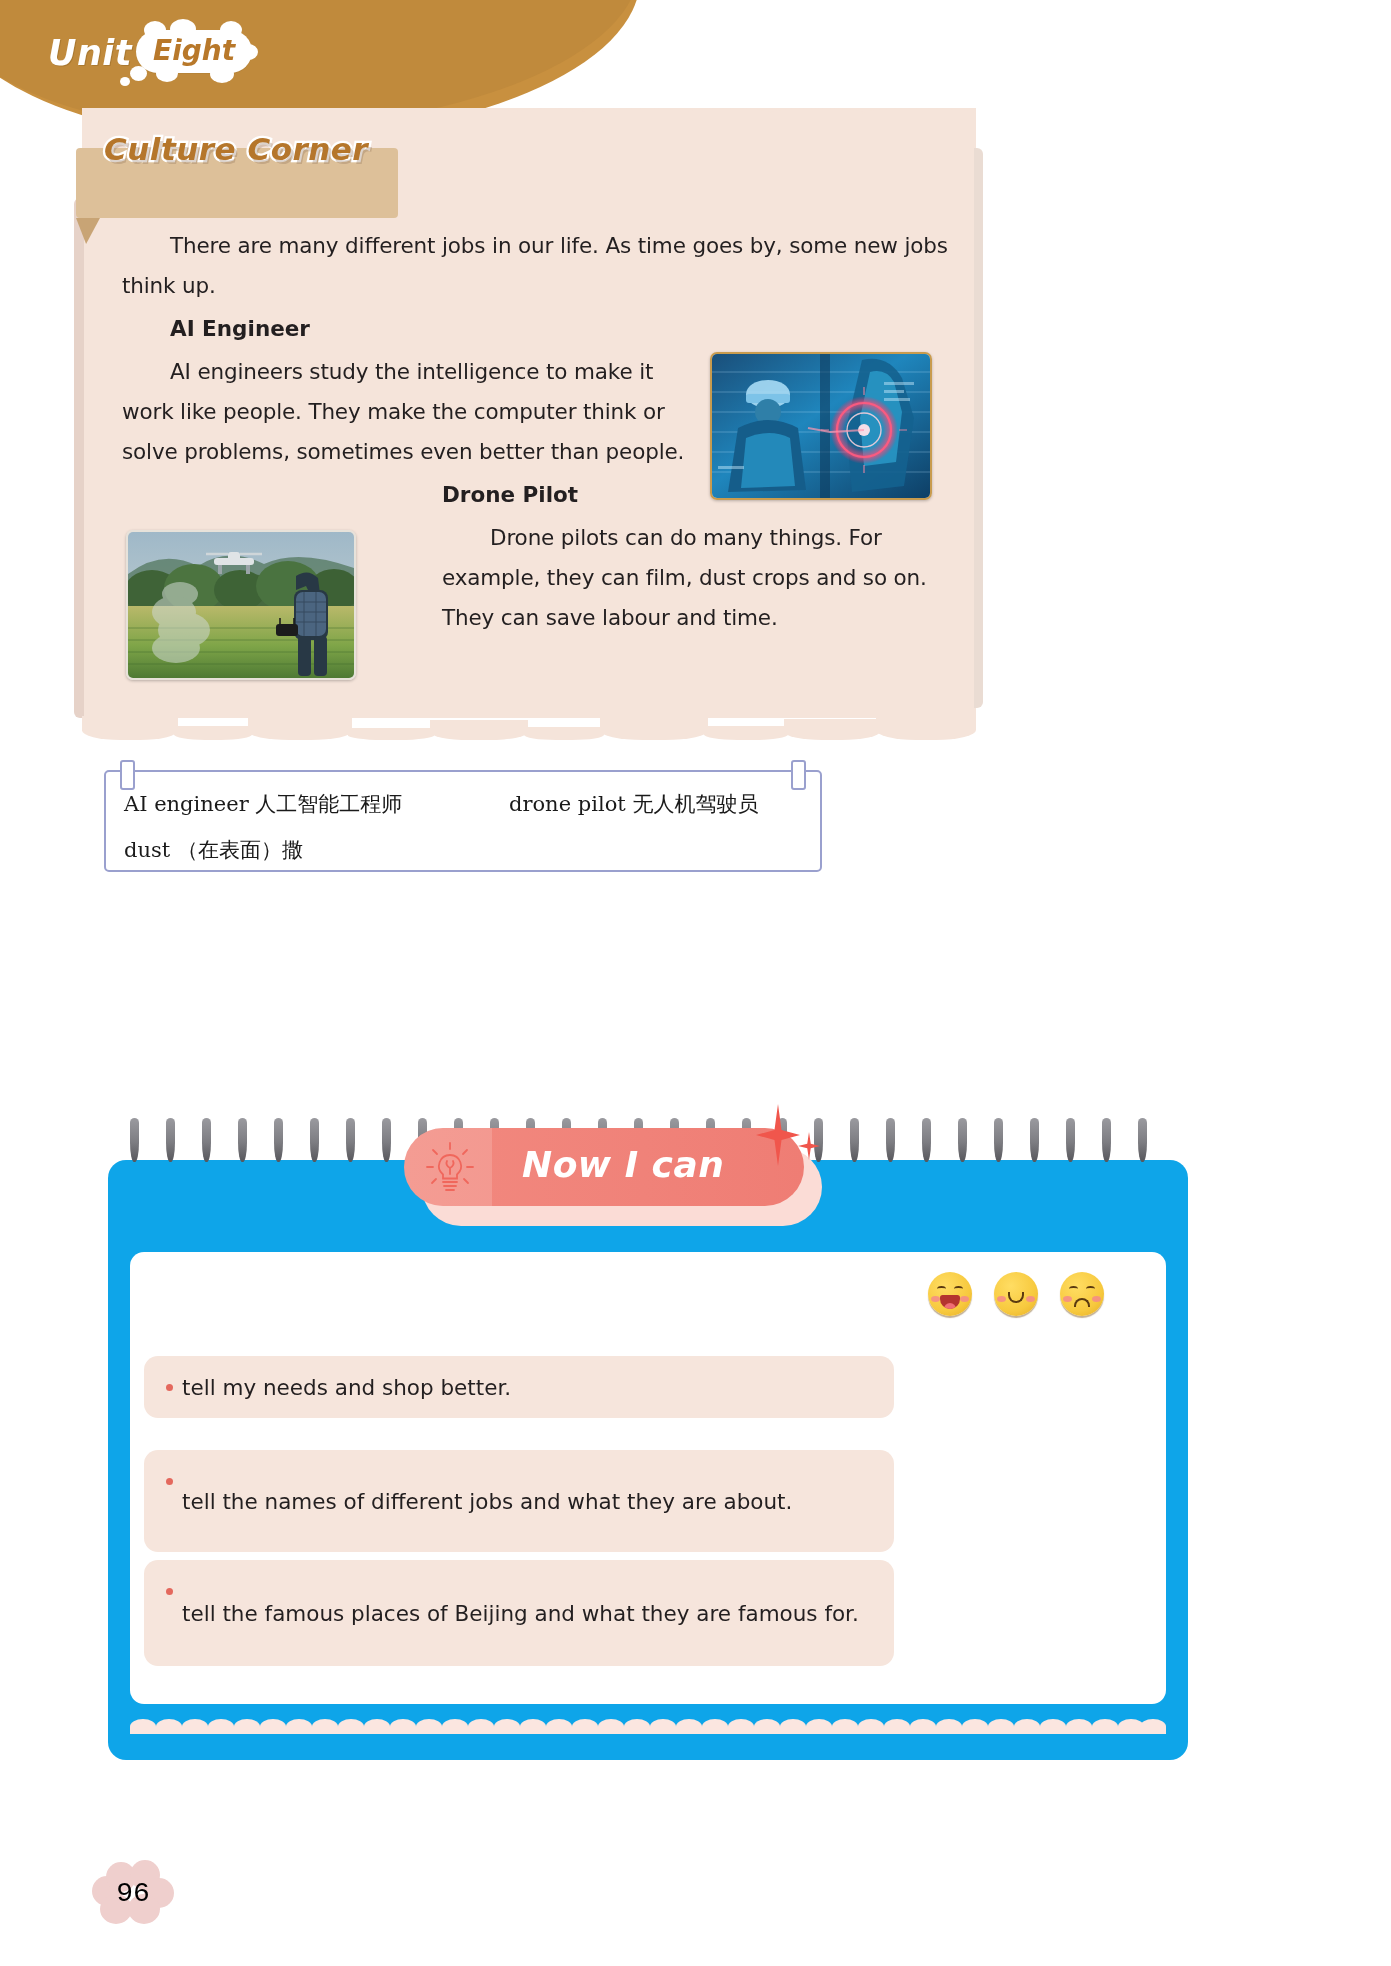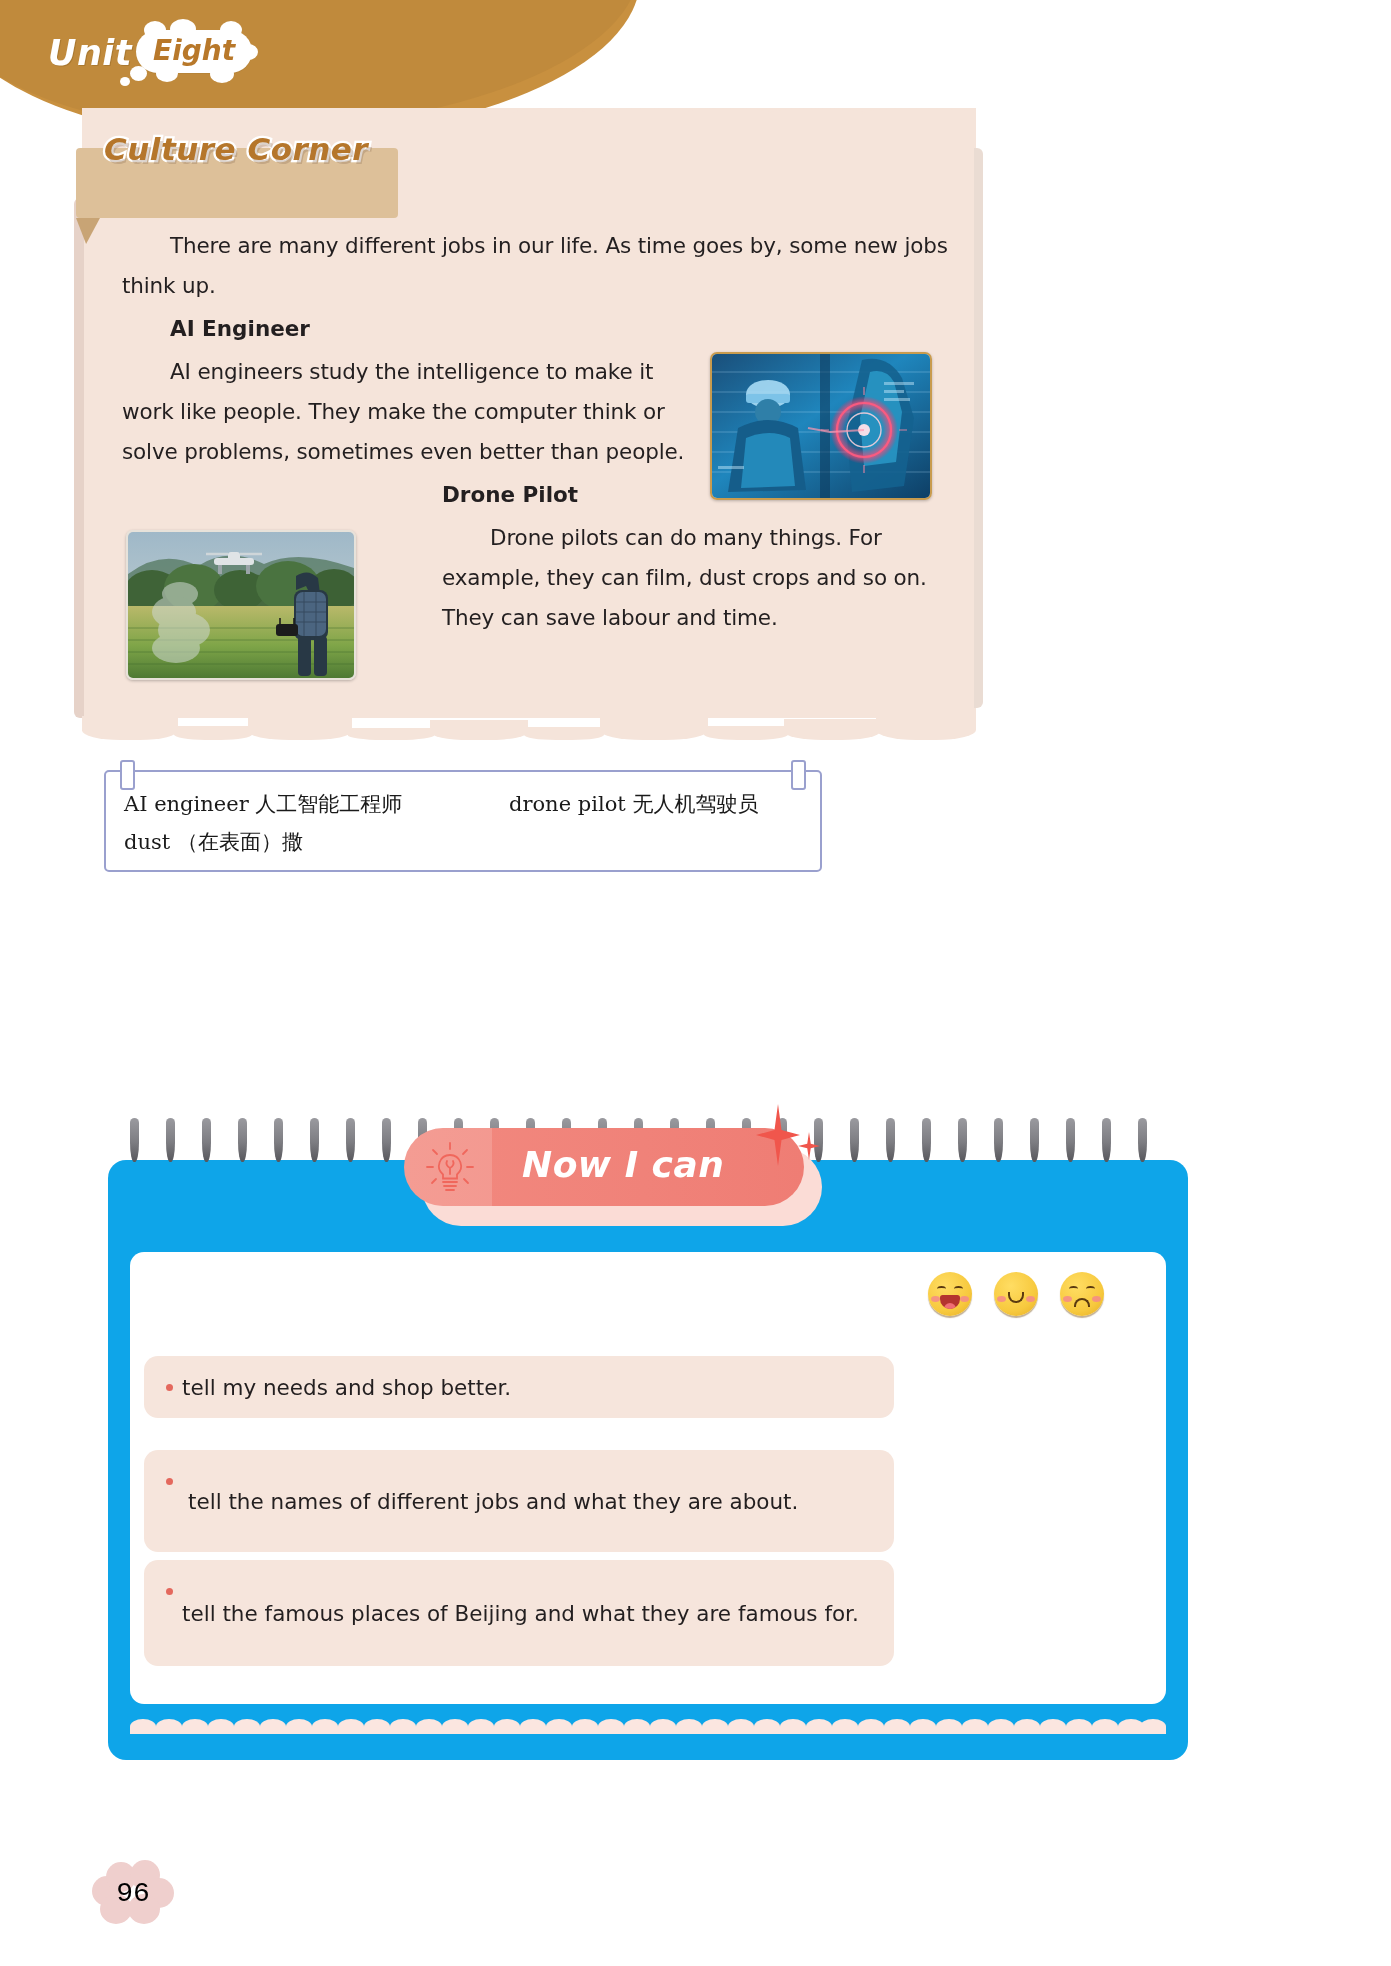--- a/index.html
+++ b/index.html
@@ -227,21 +227,21 @@
     top: -12px;
   }
   .clip-left  { left: 14px; }
   .clip-right { right: 14px; }
   .vocab-grid {
     position: absolute;
     left: 18px; top: 13px;
     width: 690px;
     display: grid;
     grid-template-columns: 385px 1fr;
-    row-gap: 0px;
+    row-gap: 8px;
     font-family: "DejaVu Serif", "Liberation Serif", serif;
     font-size: 21px;
     line-height: 38px;
     color: #1a1a1a;
   }
 
   
   .notebook {
     position: absolute;
     left: 108px;
@@ -732,21 +732,21 @@
   <div class="check-row" style="top:196px;height:62px;">
     <span class="check-bullet"></span>
     <span class="check-text">tell my needs and shop better.</span>
   </div>
   <div class="boxes" style="left:800px;top:204px;">
     <span class="tickbox"></span>
     <span class="tickbox"></span>
     <span class="tickbox"></span>
   </div>
 
-  <div class="check-row" style="top:290px;height:102px;padding-left:6px;">
+  <div class="check-row" style="top:290px;height:102px;">
     <span class="check-bullet" style="top:28px;"></span>
     <span class="check-text">tell the names of different jobs and what they are about.</span>
   </div>
   <div class="boxes" style="left:800px;top:318px;">
     <span class="tickbox"></span>
     <span class="tickbox"></span>
     <span class="tickbox"></span>
   </div>
 
   <div class="check-row" style="top:400px;height:106px;text-align:right;">

